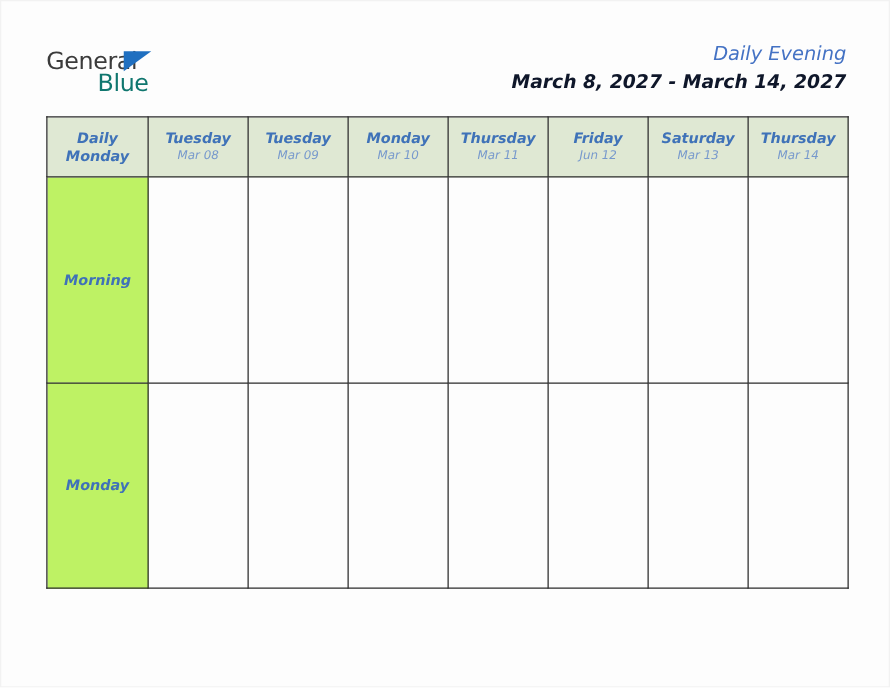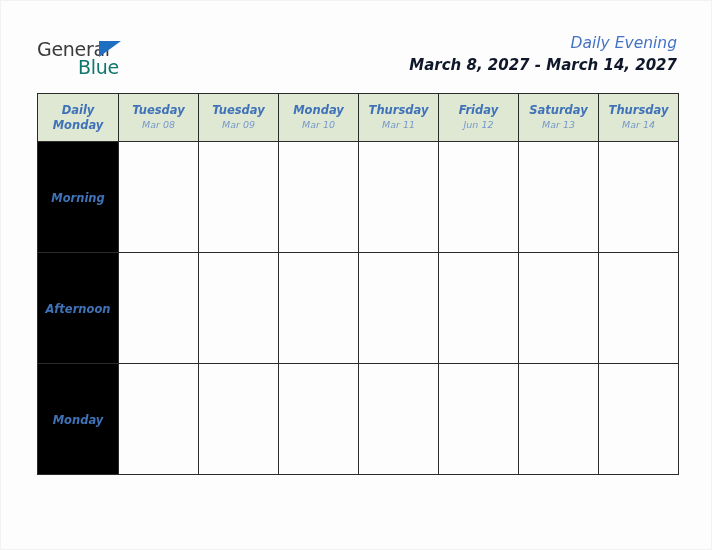--- a/index.html
+++ b/index.html
@@ -141,21 +141,21 @@
     color: #7799cc;
     line-height: 14px;
     white-space: nowrap;
   }
   .hcell.corner .dayname {
     line-height: 15px;
   }
 
   tbody tr { height: 111px; }
   .rowlabel {
-    background: #000000;
+    background: #bef264;
     text-align: center;
     vertical-align: middle;
   }
   .rowlabel span {
     font-family: "DejaVu Sans", sans-serif;
     font-size: 11.5px;
     font-style: italic;
     font-weight: 700;
     color: #3f72b8;
     white-space: nowrap;
@@ -240,32 +240,20 @@
         </td>
         <td class="slot"></td>
         <td class="slot"></td>
         <td class="slot"></td>
         <td class="slot"></td>
         <td class="slot"></td>
         <td class="slot"></td>
         <td class="slot"></td>
       </tr>
 
-      <tr>
-        <td class="rowlabel">
-          <span>Afternoon</span>
-        </td>
-        <td class="slot"></td>
-        <td class="slot"></td>
-        <td class="slot"></td>
-        <td class="slot"></td>
-        <td class="slot"></td>
-        <td class="slot"></td>
-        <td class="slot"></td>
-      </tr>
 
       <tr>
         <td class="rowlabel">
           <span>Monday</span>
         </td>
         <td class="slot"></td>
         <td class="slot"></td>
         <td class="slot"></td>
         <td class="slot"></td>
         <td class="slot"></td>

